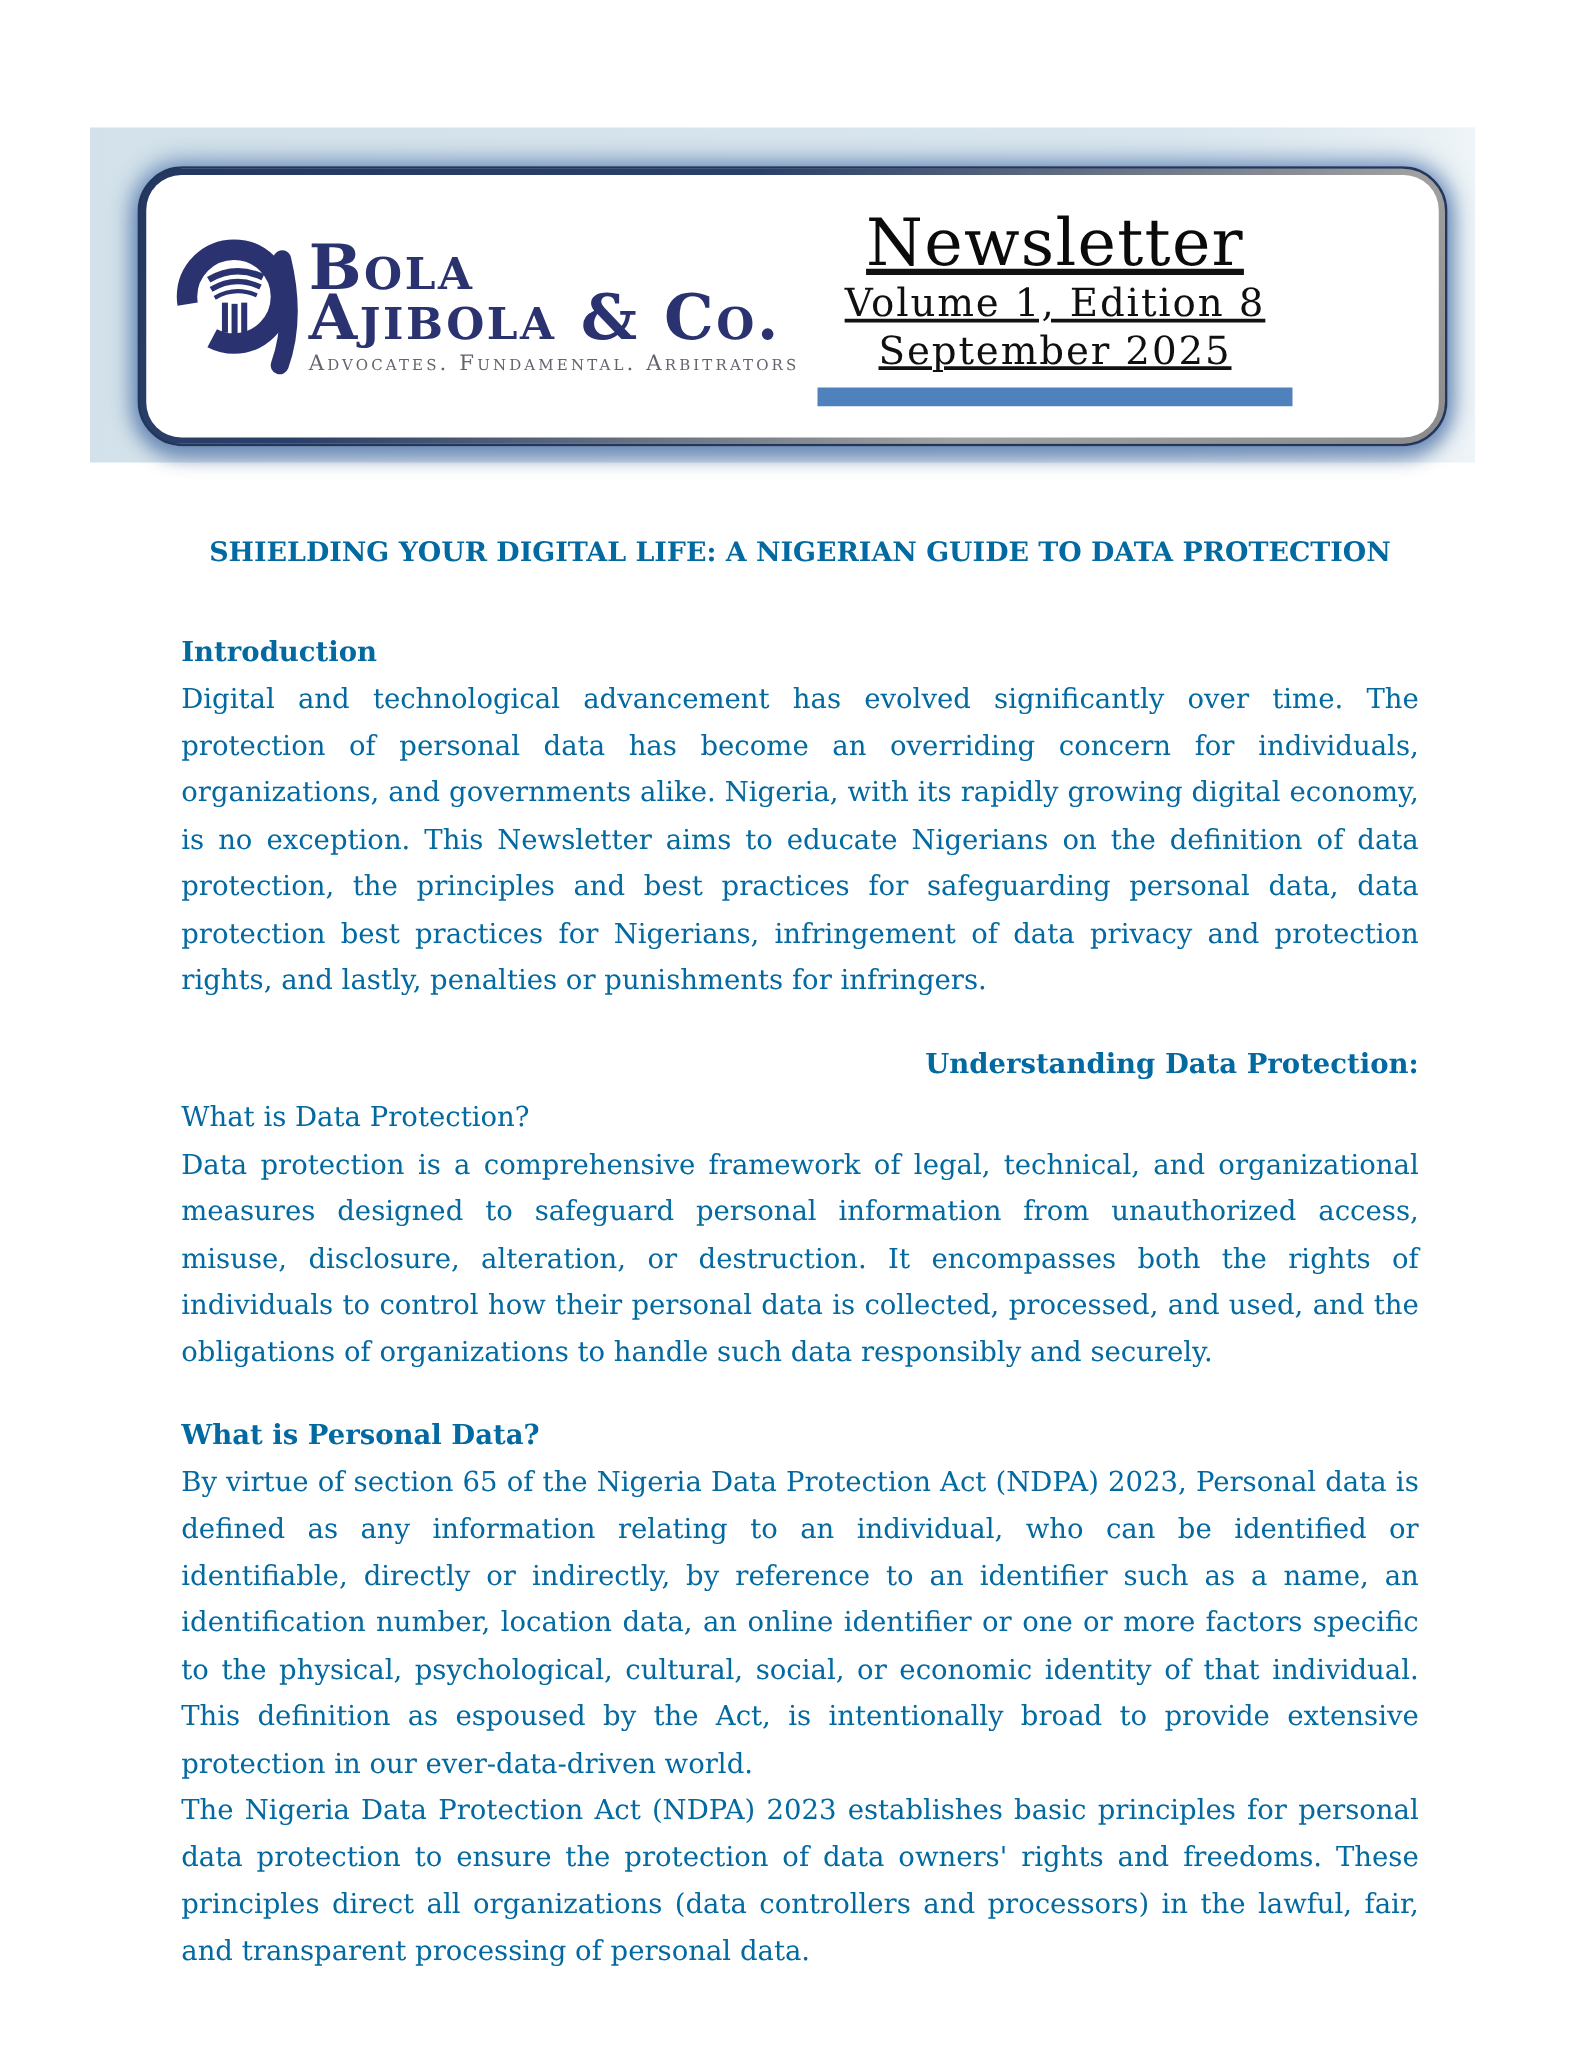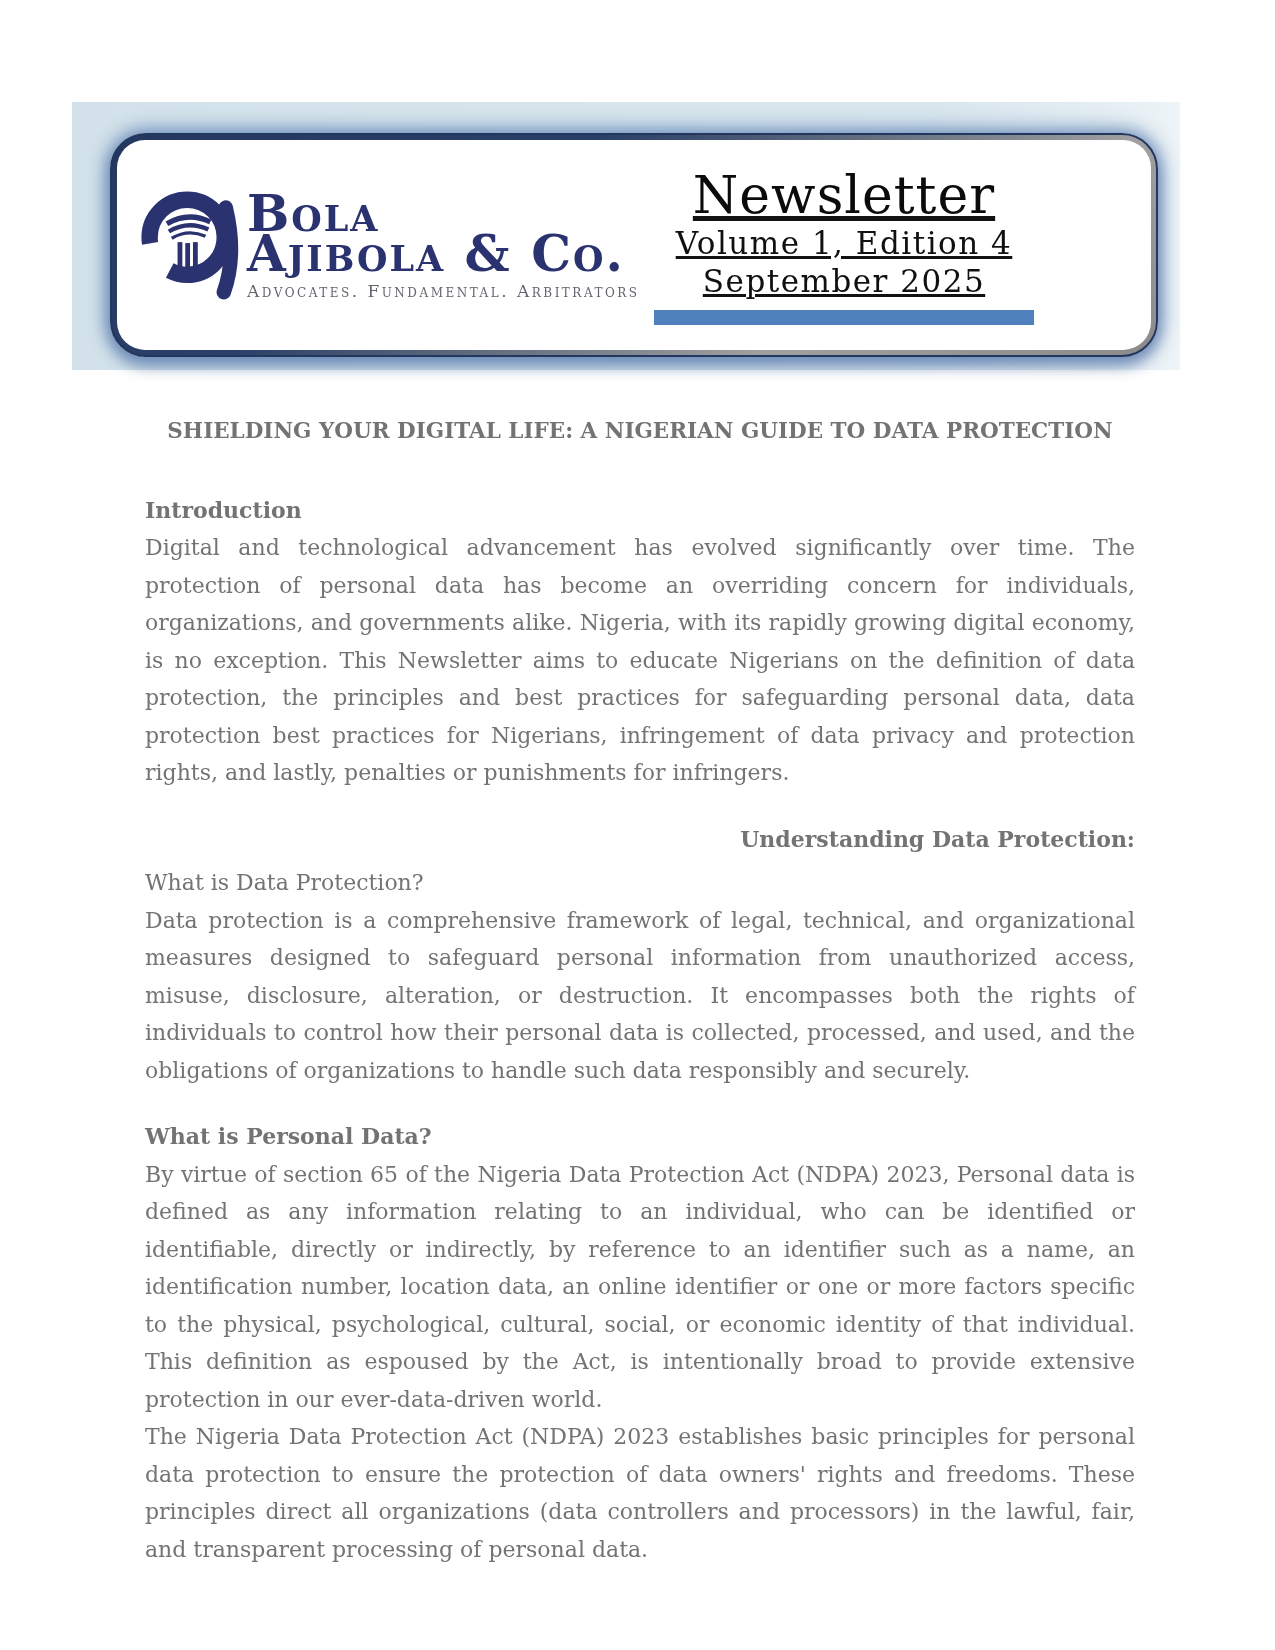--- a/index.html
+++ b/index.html
@@ -58,24 +58,24 @@
   }
 
   
   .masthead { width:420px; margin-left:55px; text-align:center; flex:none;text-decoration:underline; }
   .masthead-title { font-size:52px; line-height:58px; color:#0b0b0b; letter-spacing:1px; }
   .masthead-sub { font-size:31px; line-height:38px; color:#101010; letter-spacing:1.5px; }
   .accent-bar { width:380px; height:15px; margin:10px auto 0 auto; background:#4f81bd; }
 
   
   .article {
-    position:absolute; left:145px; top:412px;
+    position:absolute; left:145px; top:424px;
     width:990px;
     font-size:22px; line-height:37.5px;
-    color:#737373;
+    color:#0369a1;
   }
   .article-title {
     text-align:center;
     font-weight:bold;
     font-size:21.5px;
     white-space:nowrap;
     margin-bottom:42px;
   }
   .article .heading { font-weight:bold; margin-top:29px; }
   .article .heading.indent { padding-left:7px;text-align:right; }
@@ -109,21 +109,21 @@
         </svg>
         <div class="logo-text">
           <div class="logo-name">Bola</div>
           <div class="logo-name">Ajibola &amp; Co.</div>
           <div class="logo-tagline">Advocates. Fundamental. Arbitrators</div>
         </div>
       </div>
 
       <div class="masthead">
         <div class="masthead-title">Newsletter</div>
-        <div class="masthead-sub">Volume 1, Edition 4</div>
+        <div class="masthead-sub">Volume 1, Edition 8</div>
         <div class="masthead-sub">September 2025</div>
         <div class="accent-bar" style="background: rgb(79, 129, 189);"></div>
       </div>
 
     </div>
   </div>
 
   <div class="article">
     <div class="article-title">SHIELDING YOUR DIGITAL LIFE: A NIGERIAN GUIDE TO DATA PROTECTION</div>
     <div>

